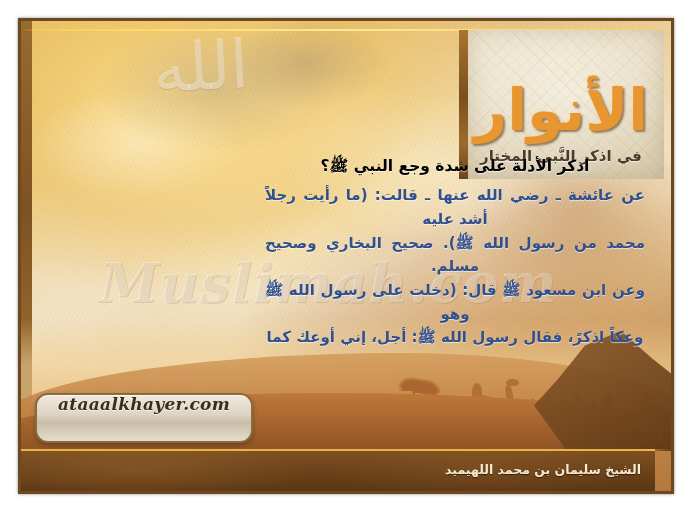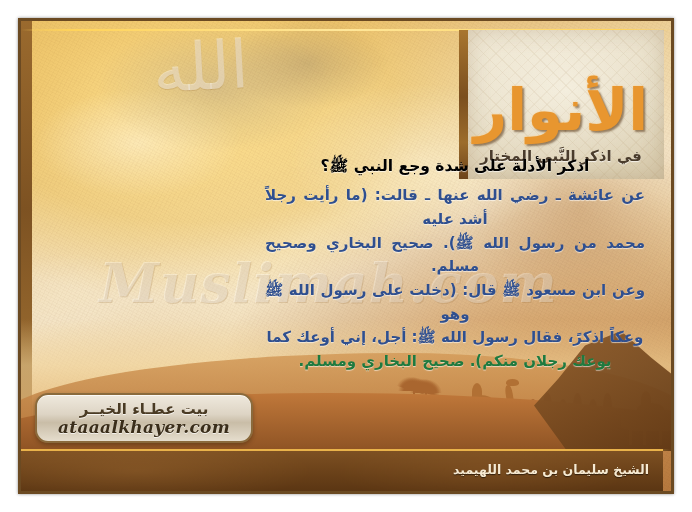--- a/index.html
+++ b/index.html
@@ -131,21 +131,21 @@
   .scene .camel .head{position:absolute;right:-10px;top:-22px;width:13px;height:7px;
     background:inherit;border-radius:50% 50% 40% 40%;}
   .scene .camel .leg{position:absolute;bottom:-14px;width:3px;height:16px;background:inherit;}
   .scene .rider{position:absolute;top:-18px;left:34%;width:10px;height:18px;
     background:inherit;border-radius:50% 50% 28% 28%;}
   .scene .walker{position:absolute;bottom:30px;width:8px;height:22px;
     background:#a5642d;border-radius:48% 48% 22% 22%;opacity:.9;}
   .scene .walker.tall{height:28px;width:9px;}
 
   
-  .bottom-band{position:absolute;left:0;right:8px;bottom:0;height:40px;
+  .bottom-band{position:absolute;left:0;right:16px;bottom:0;height:40px;
     background:linear-gradient(180deg,#7d5022 0%,#6a4119 55%,#5b3613 100%);
     border-top:2px solid #e9b24a;}
   .bottom-band::before{content:"";position:absolute;inset:0;opacity:.35;
     background:
       radial-gradient(ellipse 40% 120% at 18% 50%, rgba(214,150,78,.55), rgba(214,150,78,0) 70%),
       radial-gradient(ellipse 34% 120% at 72% 50%, rgba(190,126,60,.45), rgba(190,126,60,0) 70%);}
   .author{position:absolute;right:14px;top:11px;direction:rtl;
     font-size:12.5px;font-weight:bold;color:#f7ead2;
     text-shadow:0 1px 1px rgba(0,0,0,.55);}
 
@@ -223,25 +223,23 @@
         <div class="title-main">الأنوار</div>
         <div class="title-sub">في اذكر النَّبي المختار</div>
       </div>
 
       <div class="body-text">
         <div class="q-line">اذكر الأدلة على شدة وجع النبي ﷺ؟</div>
         <div class="a-line">عن عائشة ـ رضي الله عنها ـ قالت: (ما رأيت رجلاً أشد عليه</div>
         <div class="a-line">محمد من رسول الله ﷺ). صحيح البخاري وصحيح مسلم.</div>
         <div class="a-line">وعن ابن مسعود ﷺ قال: (دخلت على رسول الله ﷺ وهو</div>
         <div class="a-line">وعكاً اذكرً، فقال رسول الله ﷺ: أجل، إني أوعك كما</div>
-        <div class="a-line green">يوعك رجلان منكم). صحيح البخاري ومسلم.</div>
       </div>
 
       <div class="badge">
-        <div class="badge-ar">بيت عطـاء الخيــر</div>
         <div class="badge-url">ataaalkhayer.com</div>
       </div>
 
       <div class="gold-rule bot"></div>
 
       <div class="bottom-band">
         <div class="author">الشيخ سليمان بن محمد اللهيميد</div>
       </div>
 
     </div>

